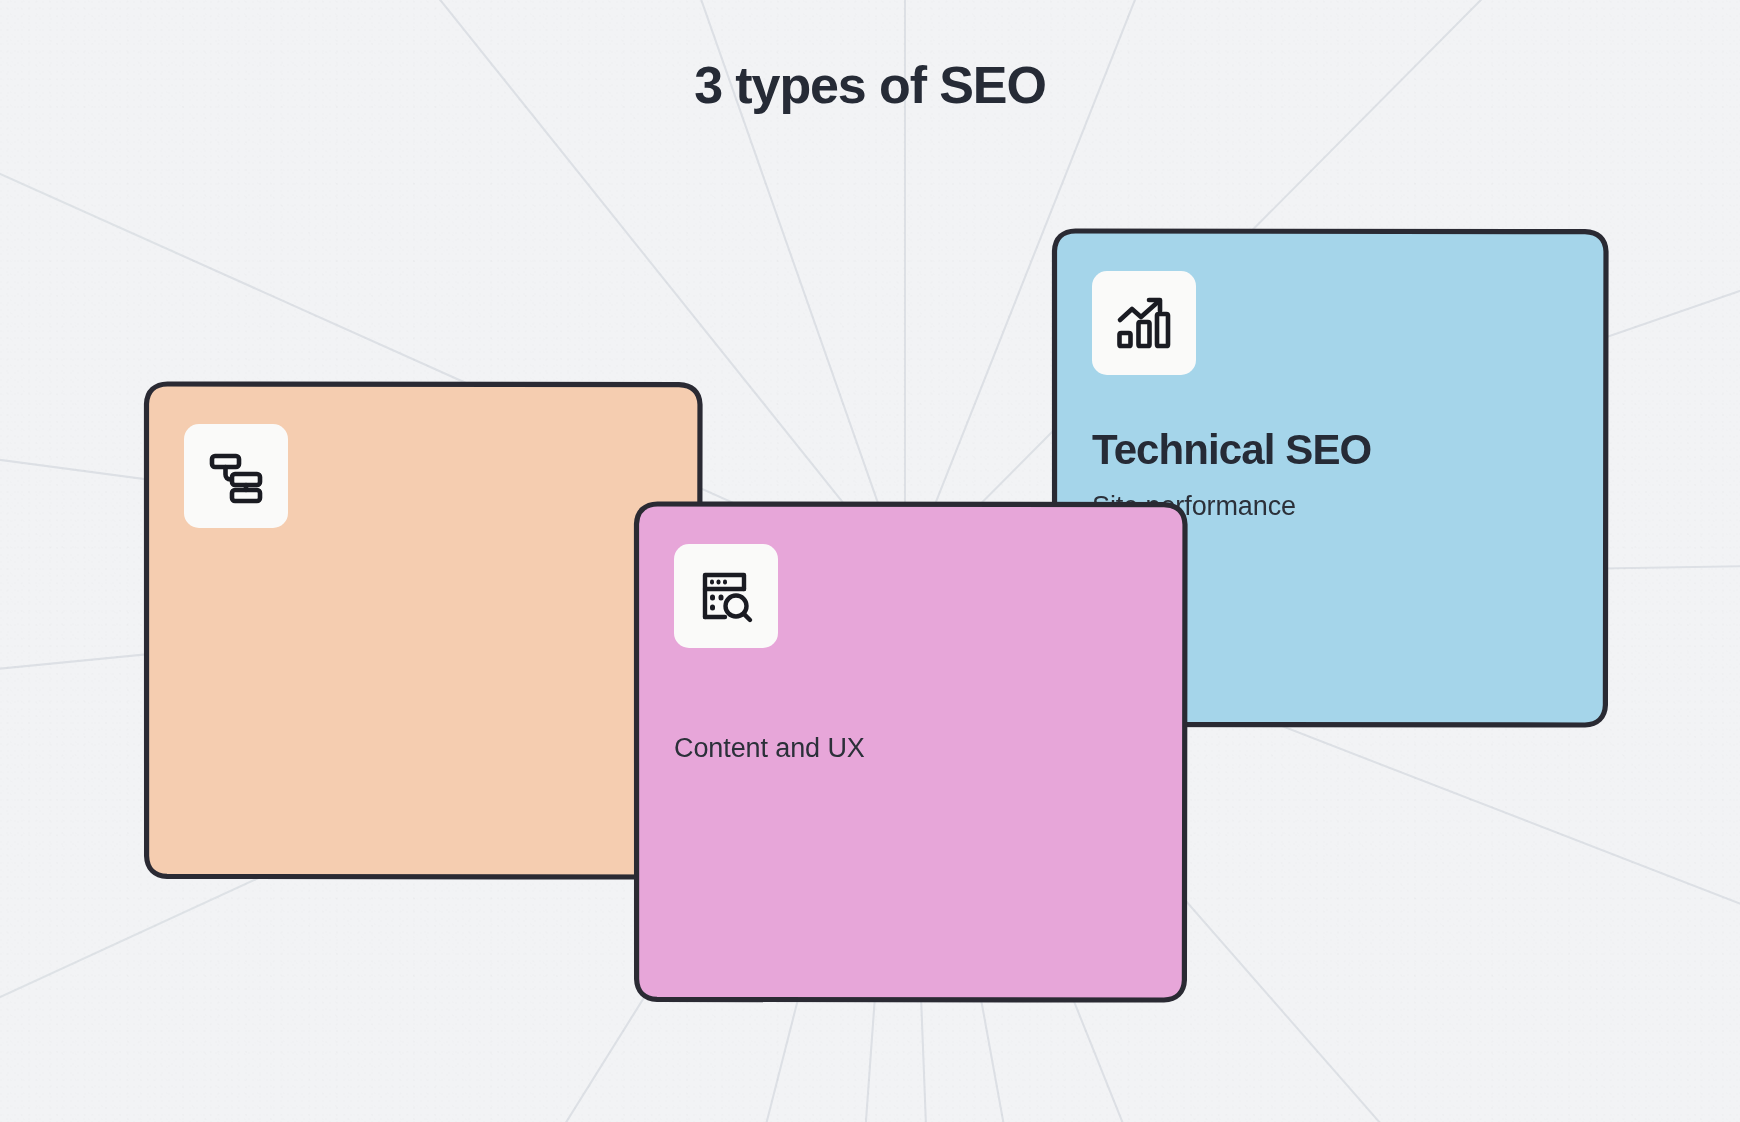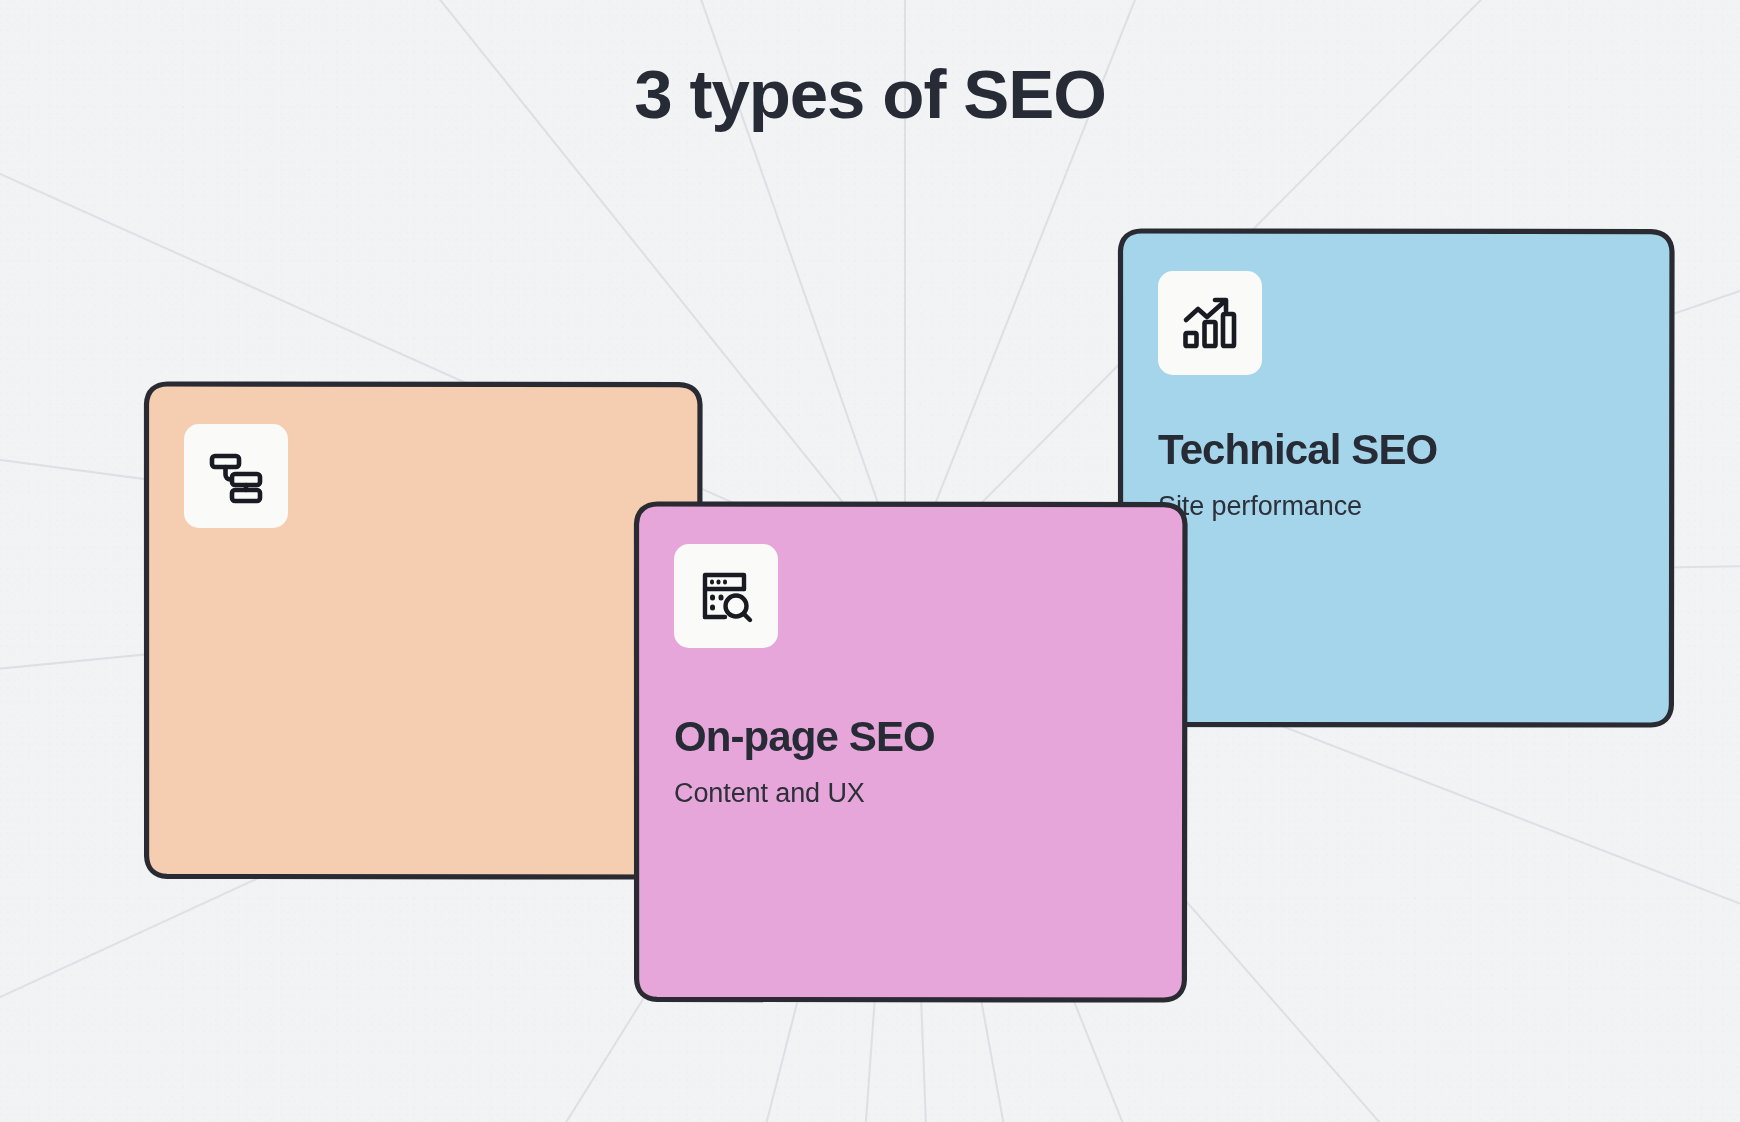--- a/index.html
+++ b/index.html
@@ -33,21 +33,21 @@
       radial-gradient(circle at 37% 88%, rgba(0,0,0,.013) 0 1px, transparent 1px),
       radial-gradient(circle at 83% 11%, rgba(0,0,0,.016) 0 1px, transparent 1px);
     background-size:7px 7px, 11px 11px, 9px 9px, 13px 13px;
   }
 
   
   #page-title {
     position:absolute;
     left:0; right:0; top:55px;
     text-align:center;
-    font-size:69px;
+    font-size:52px;
     font-weight:700;
     letter-spacing:-1.1px;
     color:#262B36;
   }
 
   
   .card {
     position:absolute;
     border-radius:17px;
     padding:46px 44px;
@@ -59,21 +59,21 @@
 
   .card-inner {
     position:relative;
     z-index:2;
     width:100%; height:100%;
     display:flex;
     flex-direction:column;
   }
 
   #card-offpage   { left:140px;  top:378px; width:566px; height:505px; z-index:3; }
-  #card-technical { left:1114px; top:225px; width:564px; height:506px; z-index:2; }
+  #card-technical { left:1048px; top:225px; width:564px; height:506px; z-index:2; }
   #card-onpage    { left:630px;  top:498px; width:561px; height:508px; z-index:4; }
 
   
   .icon-tile {
     width:104px; height:104px;
     background:#FAFAF9;
     border-radius:15px;
     display:flex;
     align-items:center;
     justify-content:center;
@@ -206,16 +206,15 @@
           <path d="M30 16.5 L30 17.5" stroke-width="4"></path>
           <path d="M17.5 32 L17.5 33" stroke-width="5"></path>
           <path d="M26 32 L26 33" stroke-width="5"></path>
           <path d="M17.5 42 L17.5 43" stroke-width="5"></path>
           <circle cx="41" cy="41" r="10.5"></circle>
           <path d="M48.6 48.6 L55 55"></path>
         </g>
       </svg>
     </div>
     <div class="card-spacer"></div>
-    <div class="card-title">On-page SEO</div>
     <div class="card-sub">Content and UX</div>
   </div>
 </div>
 
 </body></html>

